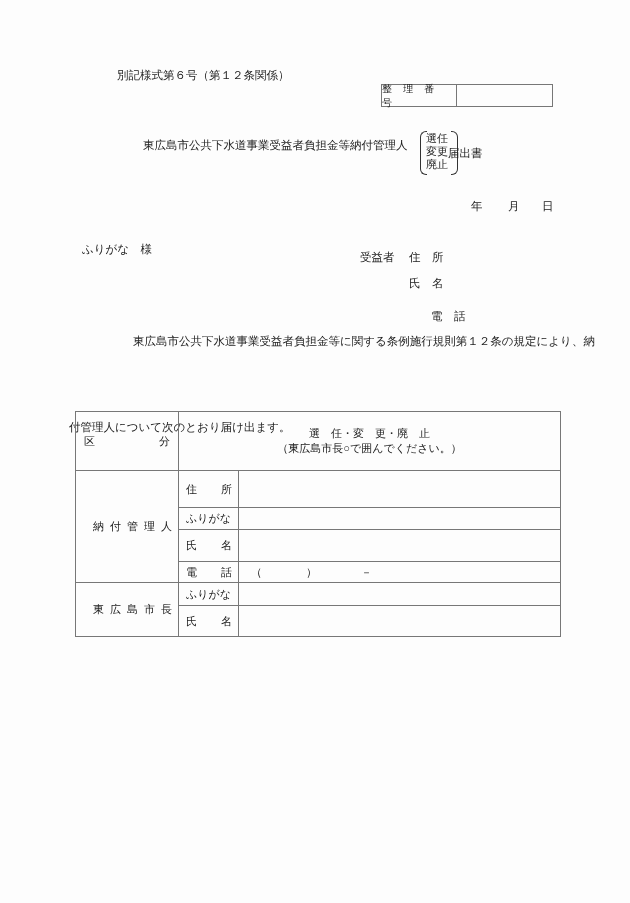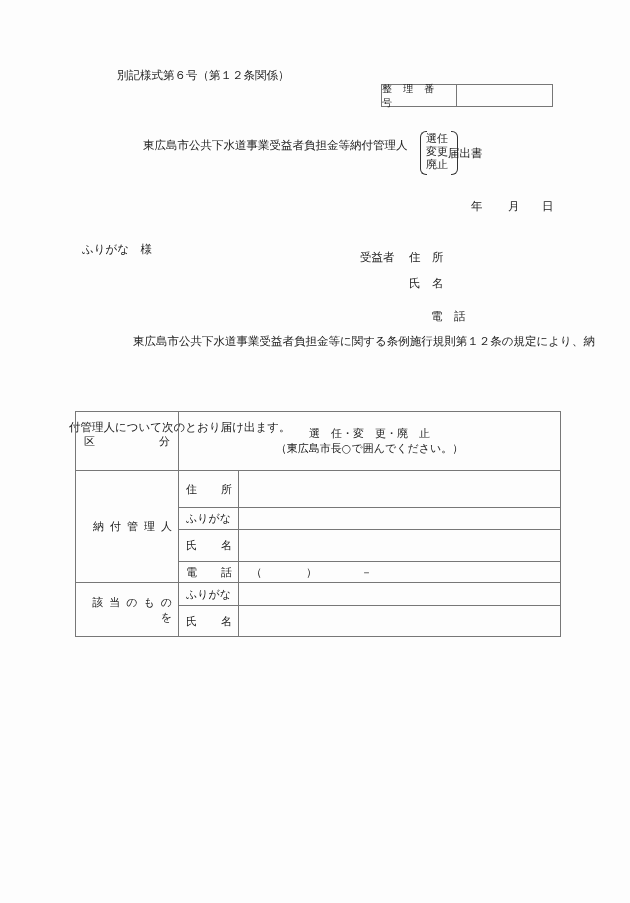--- a/index.html
+++ b/index.html
@@ -19,21 +19,21 @@
   .todoke { left:448px; top:146px; }
   .date { top:199px; }
   .addressee { left:82px; top:242px; }
   .rcv { top:250px; }
   .body1 { left:86px; top:334px;margin-left:47px; }
   .body2 { left:69px; top:376px;margin-top:44px; }
   table { position:absolute; left:75px; top:411px; width:486px; border-collapse:collapse; font-size:11px; }
   td { border:1px solid #777; padding:0; vertical-align:middle; }
   td.dash-bottom { border-bottom:1px dashed #777;margin-top:38px; }
   .kubun { display:flex; justify-content:space-between; padding:0 8px 0 8px; }
-  .center { text-align:center; line-height:15px; }
+  .center { text-align:center; line-height:15px;font-family:Liberation Serif, serif; }
   .lbl2 { display:flex; justify-content:space-between; padding:0 6px 0 7px; }
   .vlabel { text-align:right; letter-spacing:6px; }
   .tel { padding-left:12px; letter-spacing:0; }
 </style>
 </head>
 <body>
 
 <div class="abs form-no">別記様式第６号（第１２条関係）</div>
 
 <div class="seiri">
@@ -116,21 +116,21 @@
   <tr style="height:21px">
     <td>
           <div class="lbl2">
             <span>電</span>
             <span>話</span>
           </div>
         </td>
     <td class="tel">（　　　　）　　　　－</td>
   </tr>
   <tr style="height:23px">
-    <td rowspan="2" class="vlabel">該当のものを</td>
+    <td rowspan="2" class="vlabel">東広島市長</td>
     <td class="dash-bottom">
           <div class="lbl2">
             <span>ふりがな</span>
           </div>
         </td>
     <td class="dash-bottom"></td>
   </tr>
   <tr style="height:31px">
     <td>
           <div class="lbl2">

